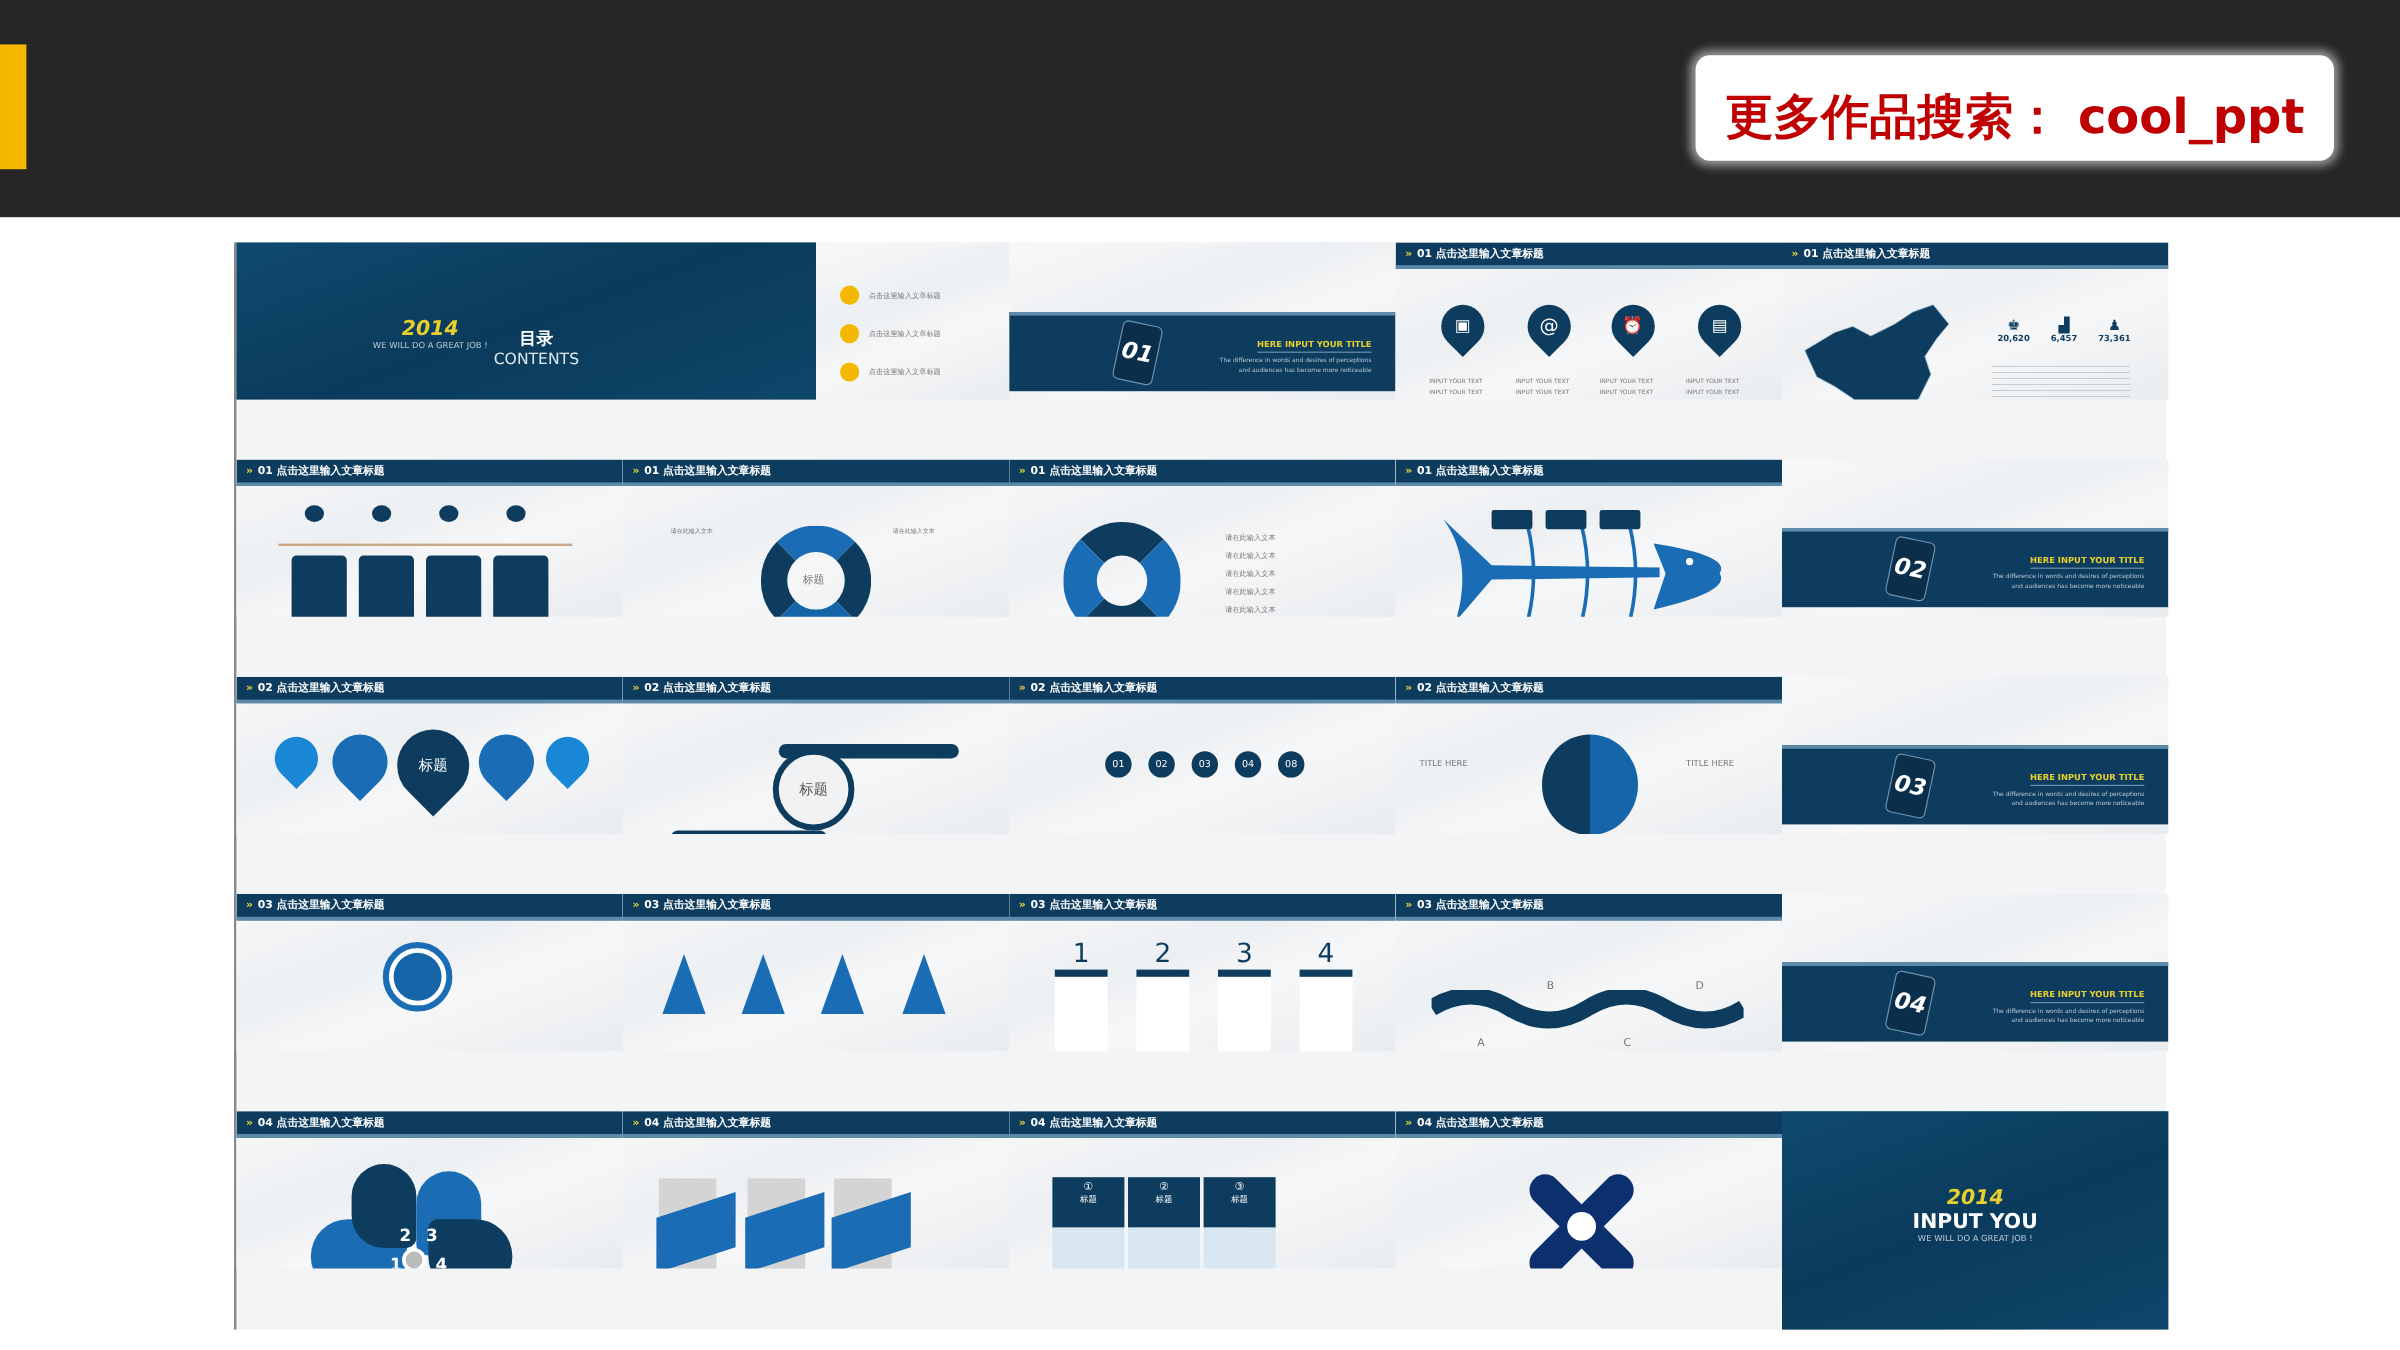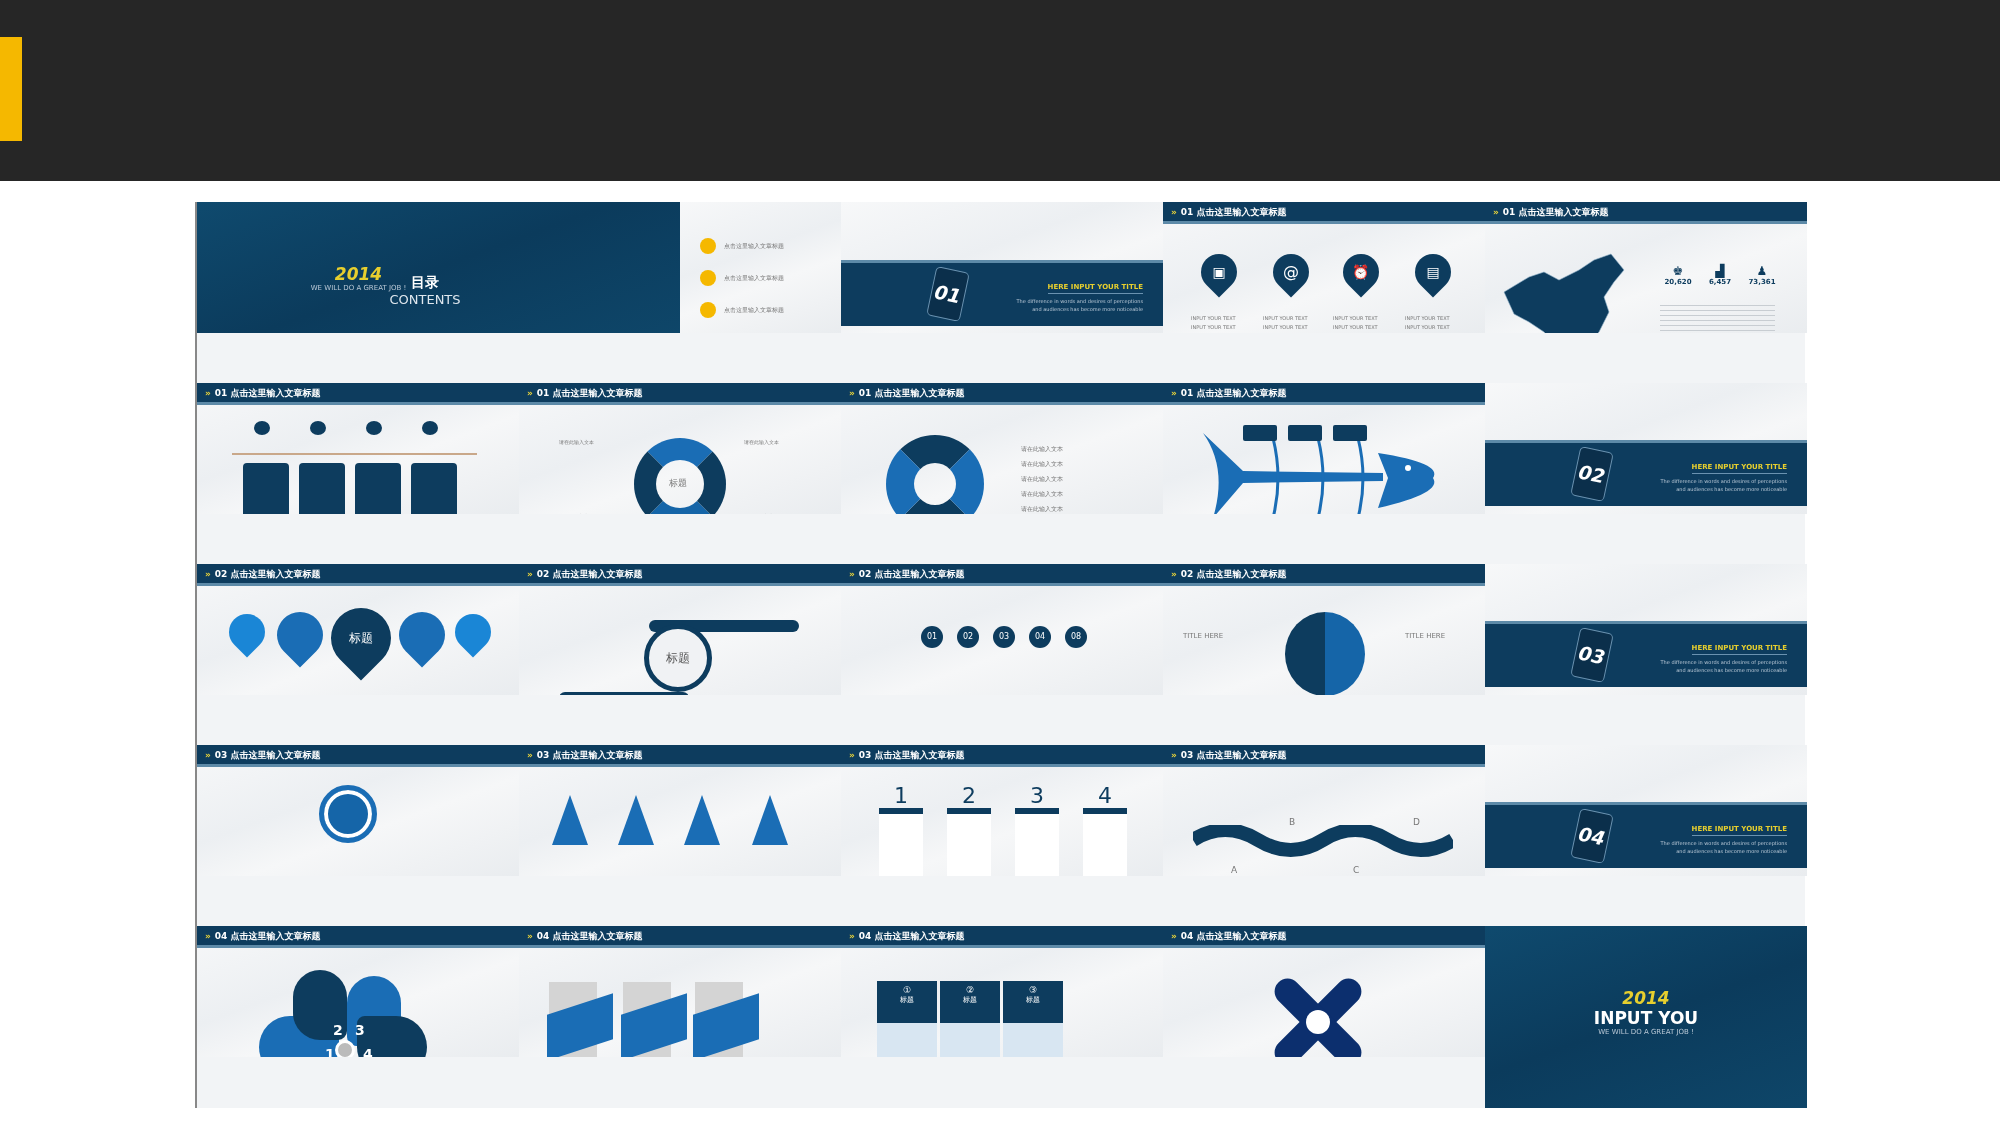--- a/index.html
+++ b/index.html
@@ -28,30 +28,33 @@
 .pin span{display:block;transform:rotate(45deg)}
 .navy{background:#0d3c5e}
 .blue{background:#1a6db5}
 .ttl{color:#fff;font-size:7px}
 </style>
 </head>
 <body>
 
 <div id="topbar">
   <div id="accent"></div>
+  <div id="promo">
+      <span>更多作品搜索： cool_ppt</span>
+    </div>
 </div>
 
 <div id="grid">
 
   <div class="slide dark" style="left:0;top:0;width:483px">
     <div class="cover-txt" style="top:62px;left:-80px">
         <div class="yr">2014</div>
         <div class="sm">WE WILL DO A GREAT JOB !</div>
       </div>
-    <div class="cover-txt" style="top:72px;left:148px;width:160px">
+    <div class="cover-txt" style="top:72px;left:170px;width:160px">
         <div style="color:#fff;font-weight:bold;font-size:14px">目录</div>
         <div style="color:#dfe7ee;font-size:13px">CONTENTS</div>
       </div>
   </div>
   <div class="slide" style="left:483px;top:0;width:161px">
     <div style="position:absolute;left:20px;top:28px">
       <div style="display:flex;align-items:center;height:32px">
           <span style="width:16px;height:16px;border-radius:50%;background:#f5b800;display:inline-block"></span>
           <span class="mut" style="margin-left:8px">点击这里输入文章标题</span>
         </div>

